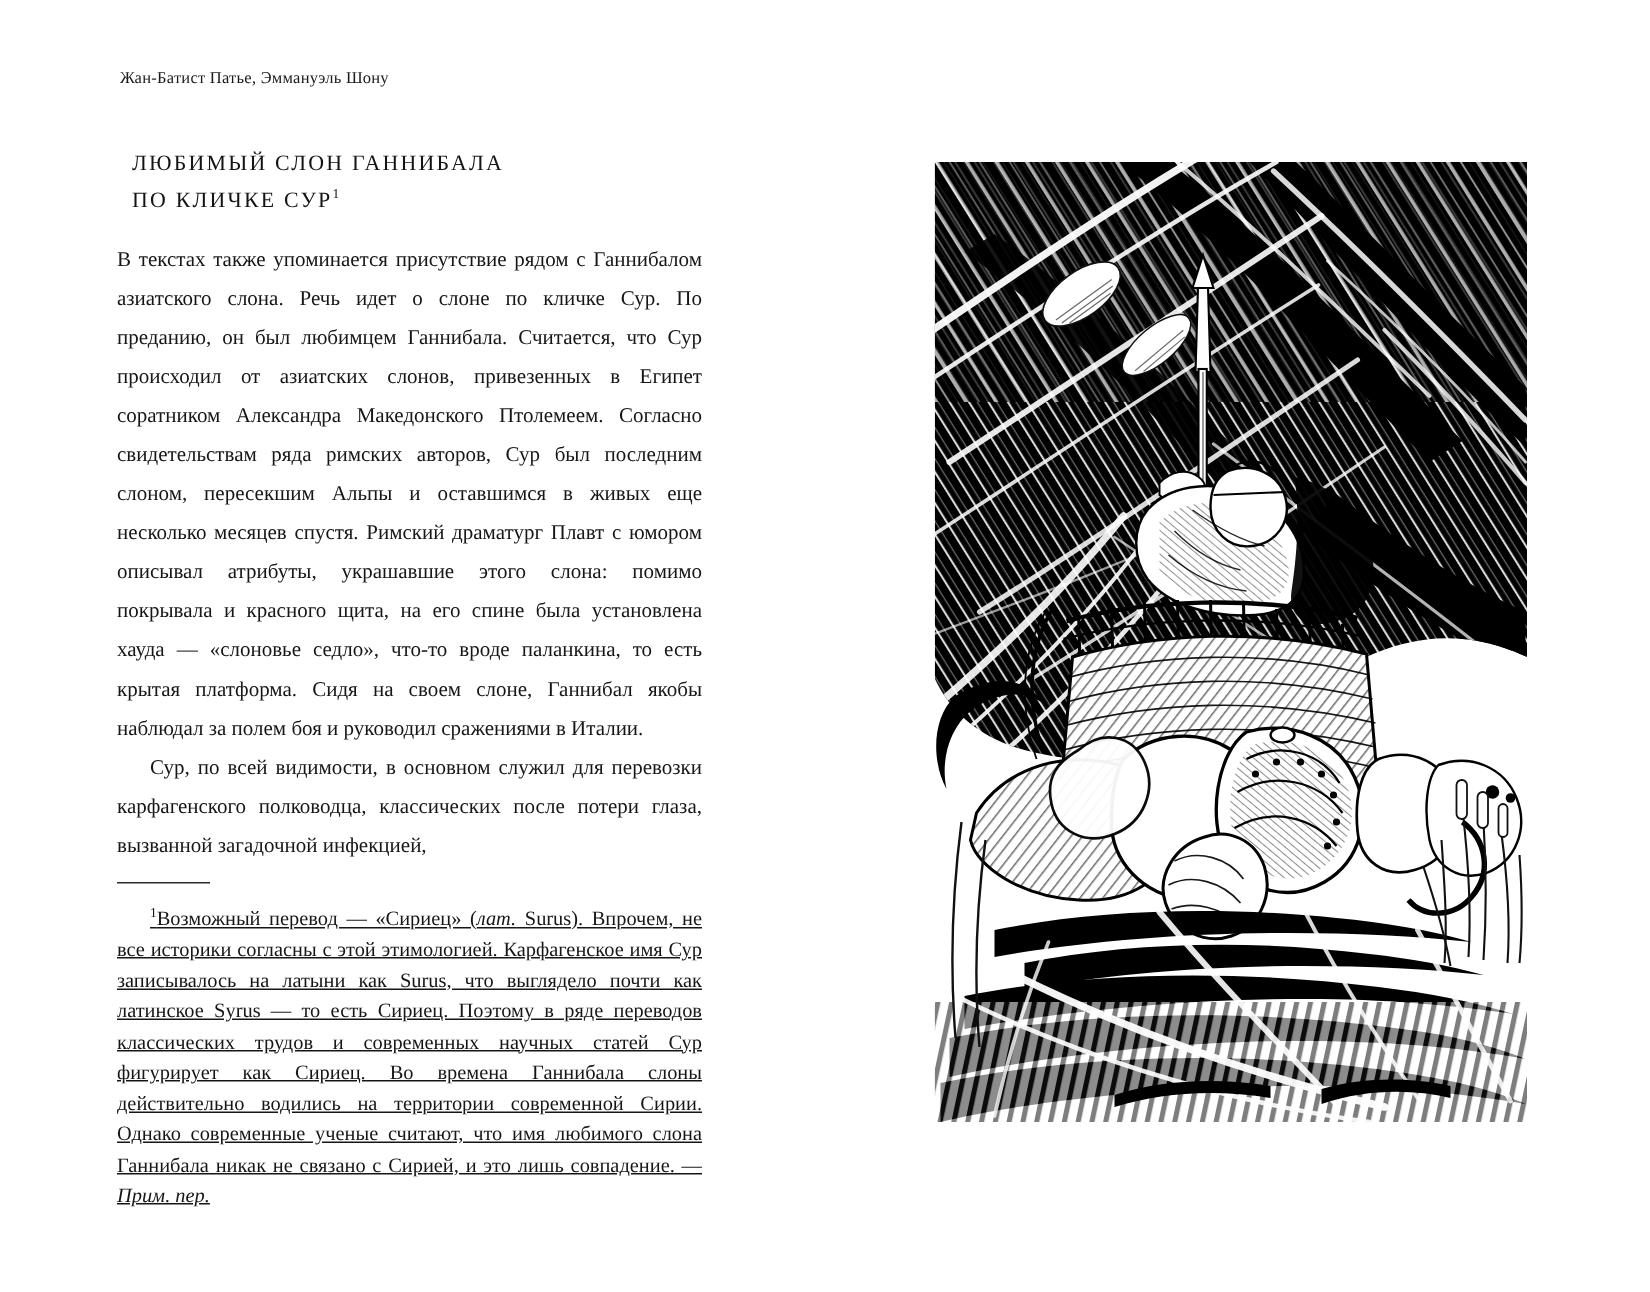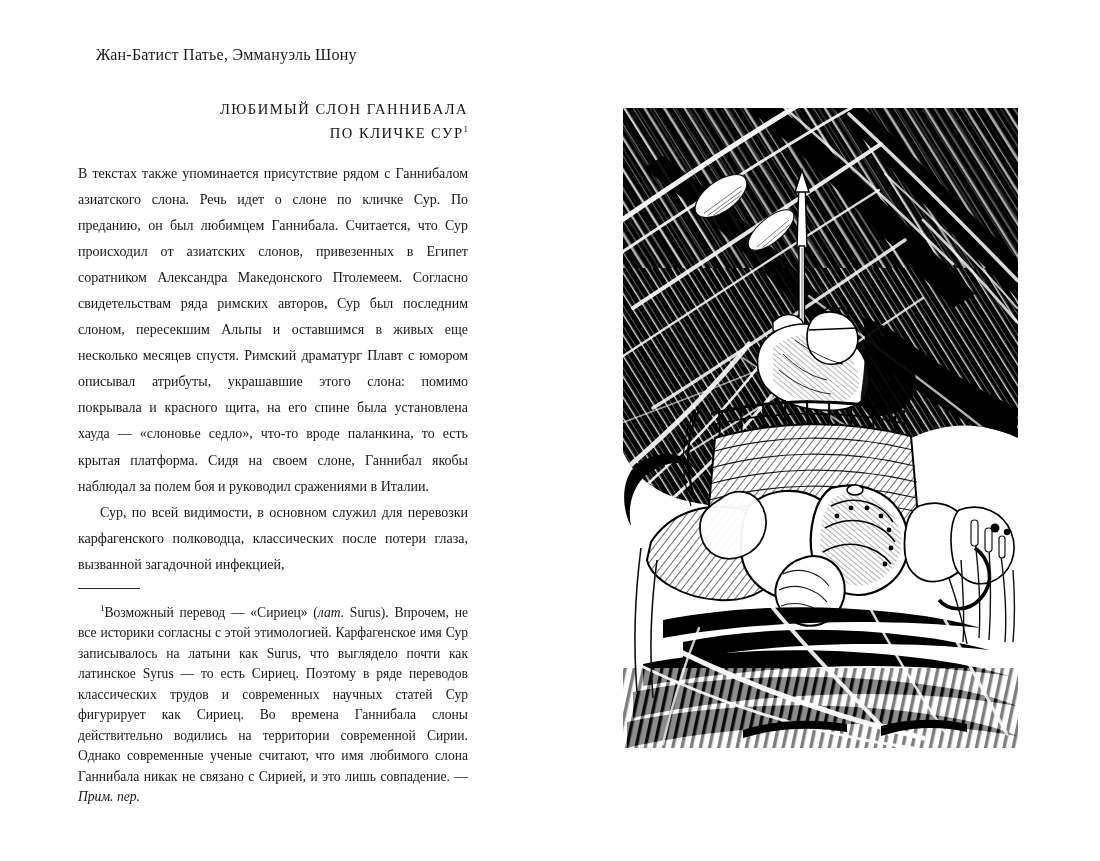--- a/index.html
+++ b/index.html
@@ -20,35 +20,35 @@
   
   #left-page {
     position: absolute;
     left: 0; top: 0;
     width: 550px;
     height: 861px;
   }
 
   .running-head {
     position: absolute;
-    left: 96px;
+    left: 80px;
     top: 46px;
     width: 390px;
-    font-size: 16px;
+    font-size: 11px;
     letter-spacing: 0.015em;
     color: #1a1a1a;
     white-space: nowrap;
   }
 
   .chapter-title {
     position: absolute;
-    left: 78px;
+    left: 88px;
     top: 98px;
     width: 390px;
-    text-align: right;
+    text-align: left;
     font-size: 14.6px;
     letter-spacing: 0.1em;
     line-height: 1.62;
     color: #141414;
   }
   .chapter-title sup {
     font-size: 9px;
     vertical-align: super;
     letter-spacing: 0;
   }
@@ -85,20 +85,21 @@
     background: #2a2a2a;
     margin: 0 0 9px 0;
   }
   #footnote-block p {
     margin: 0;
     font-size: 13.6px;
     line-height: 20.5px;
     text-align: justify;
     color: #161616;
     text-indent: 22px;
+    text-decoration: underline;
   }
   #footnote-block sup {
     font-size: 9px;
     vertical-align: super;
   }
   #footnote-block i, #footnote-block em {
     font-style: italic;
   }
 
   .folio {

